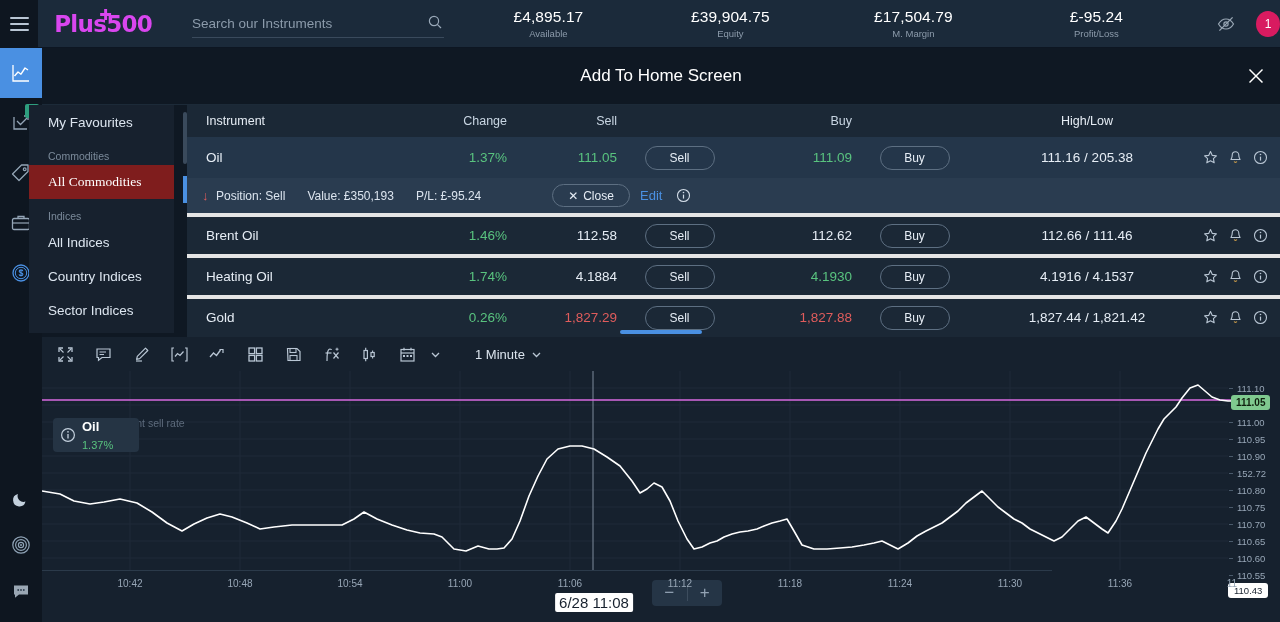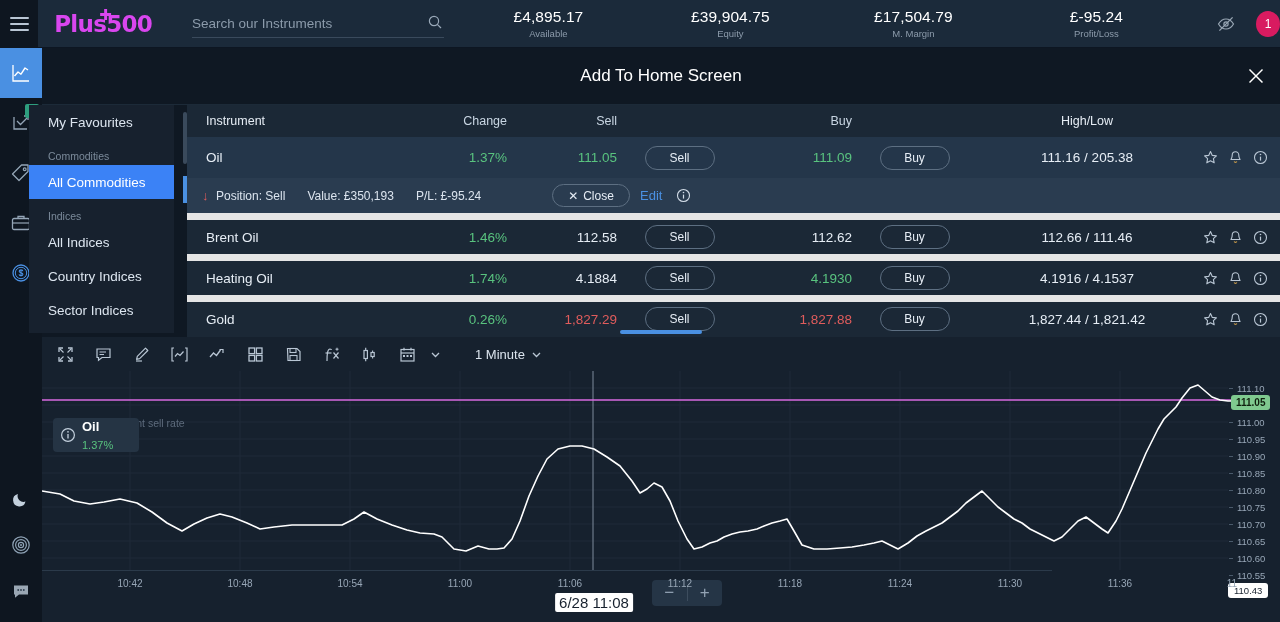--- a/index.html
+++ b/index.html
@@ -73,39 +73,39 @@
   .banner-close { position: absolute; right: 12px; top: 16px; width: 24px; height: 24px;
     display: flex; align-items: center; justify-content: center; }
 
   
   .nav {
     position: absolute; left: 29px; top: 105px; width: 145px; height: 228px;
     background: #17212e;
   }
   .nav-item { height: 34px; display: flex; align-items: center; padding-left: 19px;
     font-size: 13.5px; color: #dce5ef; }
-  .nav-item.active { background: #3b82f6; color: #ffffff; }
+  .nav-item.active { background: #7f1d1d; color: #ffffff; font-family: Liberation Serif, serif; }
   .nav-group { height: 26px; display: flex; align-items: flex-end; padding-left: 19px;
     padding-bottom: 3px; font-size: 10.5px; color: #7b8a9a; }
   .nav-scroll {
     position: absolute; left: 183px; top: 112px; width: 4px; height: 52px;
     background: #3a4a5c; border-radius: 2px;
   }
   .nav-active-bar {
     position: absolute; left: 183px; top: 176px; width: 5px; height: 27px;
     background: #4a90e2;
   }
 
   
   .table { position: absolute; left: 187px; top: 105px; width: 1093px; height: 248px;
     background: #1b2836; }
   .thead { height: 32px; display: flex; align-items: center; font-size: 12.5px;
     color: #c9d6e3; }
   .row { height: 41px; display: flex; align-items: center; font-size: 13.5px;
-    border-top: 7px solid #e5e5e5; position: relative; }
+    border-top: 4px solid #e5e5e5; position: relative; }
   .row.sel { background: #24364a; border-top: none; }
   .subrow { height: 35px; display: flex; align-items: center; background: #2a3c50;
     font-size: 12px; position: relative; }
   .c-inst { width: 200px; padding-left: 19px; color: #e6edf5; }
   .c-chg  { width: 120px; text-align: right; }
   .c-sell { width: 110px; text-align: right; }
   .c-sellb { width: 125px; display: flex; justify-content: center; }
   .c-buy  { width: 110px; text-align: right; }
   .c-buyb { width: 125px; display: flex; justify-content: center; }
   .c-hl   { width: 220px; text-align: center; color: #e6edf5; }
@@ -660,21 +660,21 @@
           <span class="tt-chg">1.37%</span>
         </span>
       </div>
 
       <div class="yaxis">
         <div class="ytick" style="top:12px">111.10</div>
         <div class="price-tag" style="top:24px">111.05</div>
         <div class="ytick" style="top:46px">111.00</div>
         <div class="ytick" style="top:63px">110.95</div>
         <div class="ytick" style="top:80px">110.90</div>
-        <div class="ytick" style="top:97px">110.85</div>
+        <div class="ytick" style="top:97px">152.72</div>
         <div class="ytick" style="top:114px">110.80</div>
         <div class="ytick" style="top:131px">110.75</div>
         <div class="ytick" style="top:148px">110.70</div>
         <div class="ytick" style="top:165px">110.65</div>
         <div class="ytick" style="top:182px">110.60</div>
         <div class="ytick" style="top:199px">110.55</div>
         <div class="cursor-tag" style="top:212px">110.43</div>
       </div>
 
       <div class="xaxis">

